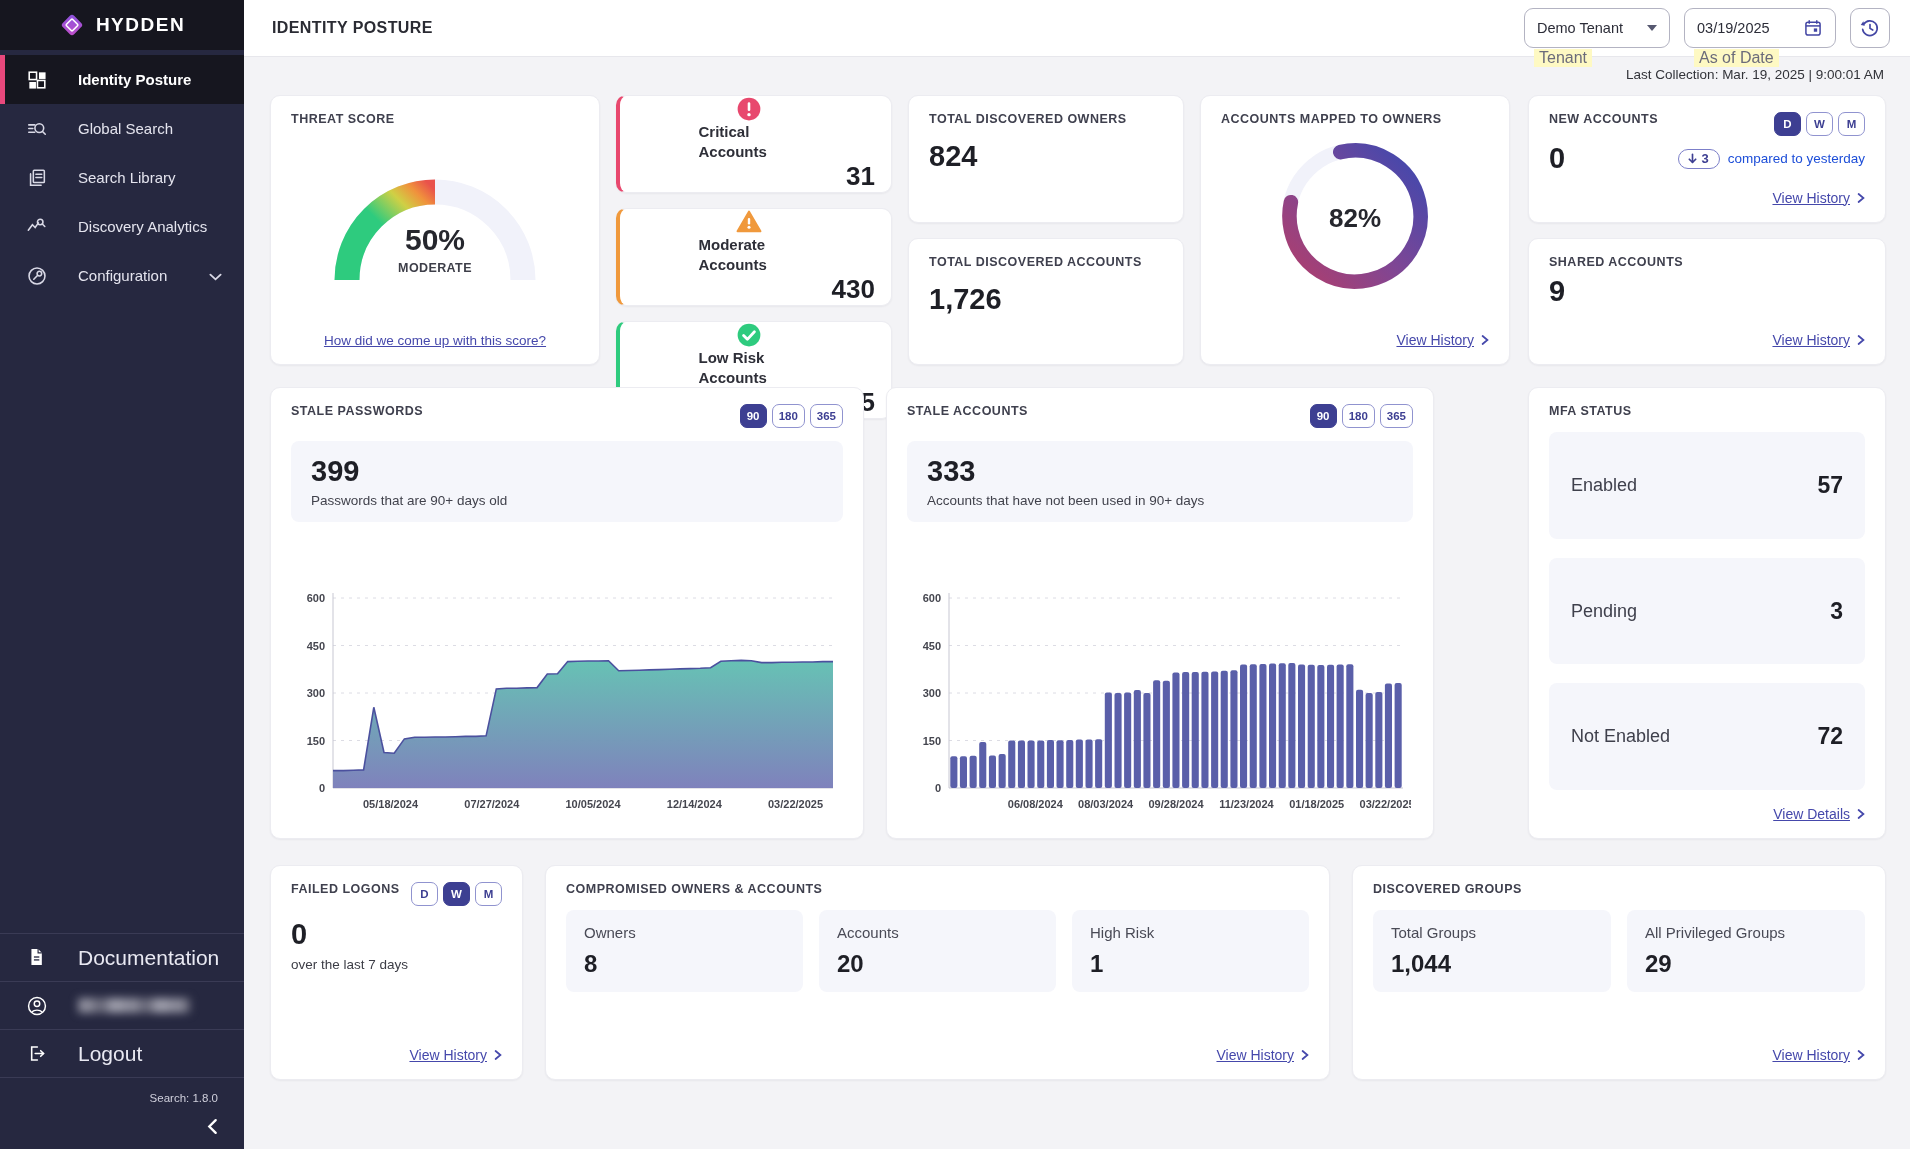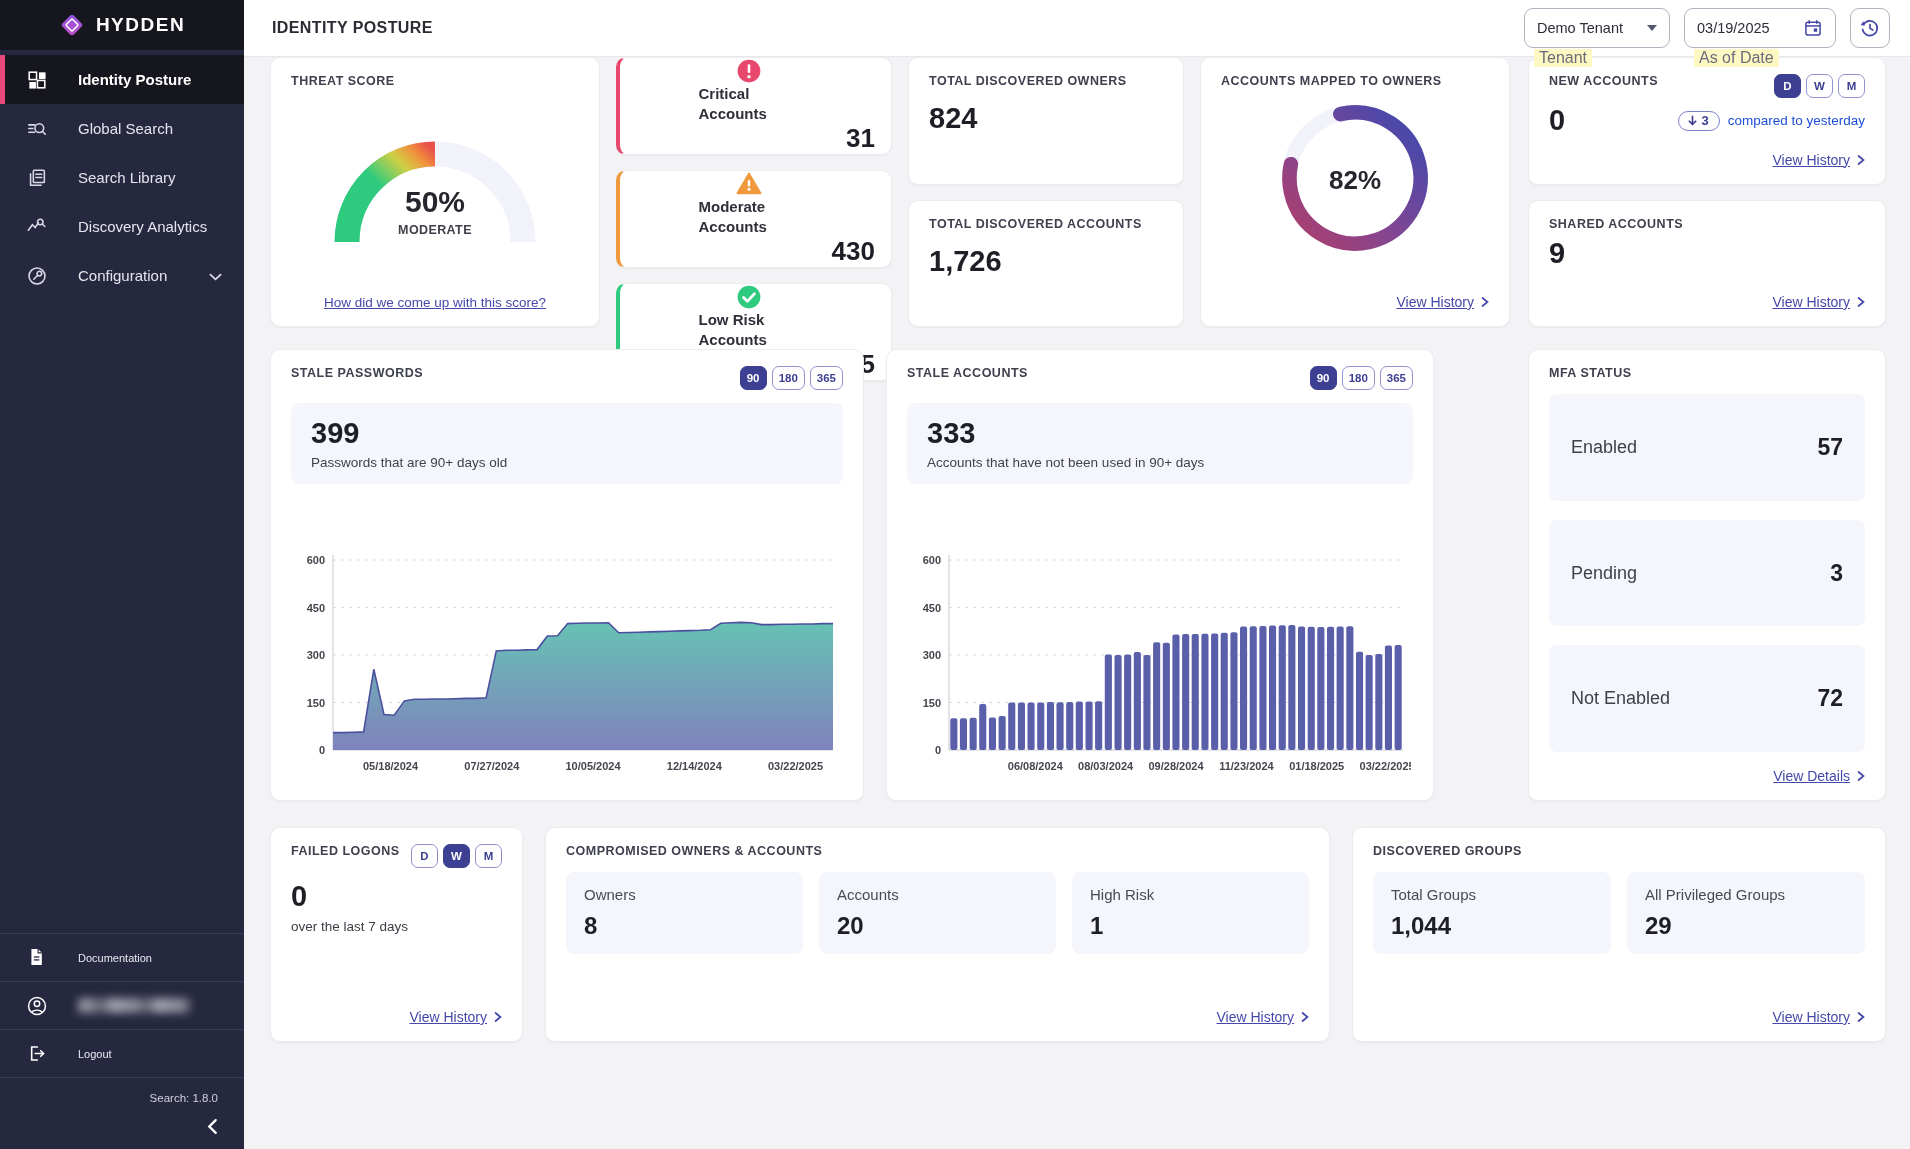--- a/index.html
+++ b/index.html
@@ -9,21 +9,21 @@
   
   .sidebar { width:244px; min-width:244px; background:#262840; color:#e9e9f2; display:flex; flex-direction:column; }
   .brand { height:50px; background:#16161f; display:flex; align-items:center; justify-content:center; gap:11px; }
   .brand-name { font-size:19px; font-weight:700; letter-spacing:1.5px; color:#fff; }
   .nav { margin-top:5px; }
   .nav-item { height:49px; display:flex; align-items:center; padding-left:26px; cursor:pointer; font-size:15px; color:#e4e4ee; }
   .nav-item .ic { width:22px; height:22px; display:flex; margin-right:30px; flex:none; }
   .nav-item.active { background:#16161f; border-left:5px solid #e8487c; padding-left:21px; font-weight:700; color:#fff; }
   .nav-item .caret { margin-left:auto; margin-right:22px; }
   .side-bottom { margin-top:auto; }
-  .side-row { height:48px; display:flex; align-items:center; padding-left:26px; border-top:1px solid #3a3b55; cursor:pointer; font-size:11px; }
+  .side-row { height:48px; display:flex; align-items:center; padding-left:26px; border-top:1px solid #3a3b55; cursor:pointer; font-size:21px; }
   .side-row .ic { width:22px; height:22px; margin-right:30px; flex:none; }
   .blurred { width:112px; height:15px; border-radius:2px;
      background:repeating-linear-gradient(90deg,#8d8d9b 0 15px,#6e6e7e 15px 30px,#9c9ca9 30px 45px);
      filter:blur(4px); }
   .version-row { text-align:right; padding:14px 26px 4px 0; font-size:11.5px; color:#cfcfdb; border-top:1px solid #3a3b55; }
   .collapse-row { display:flex; justify-content:flex-end; padding:10px 26px 14px 0; cursor:pointer; }
 
   
   .main { flex:1; display:flex; flex-direction:column; }
   .topbar { height:57px; background:#fff; border-bottom:1px solid #e7e7ec; display:flex; align-items:center; padding:0 22px 0 28px; }
@@ -257,20 +257,21 @@
         <svg viewBox="0 0 24 24" width="22" height="22" fill="none" stroke="#4346a4" stroke-width="1.8" stroke-linecap="round">
           <path d="M5.1,8 A8,8 0 1 1 4,13.5"></path>
             <polygon points="1.9,8.8 6.4,9.6 4.7,4.6" fill="#4346a4" stroke="none"></polygon>
           <polyline points="12,8.2 12,12.4 15,14.2"></polyline>
         </svg>
       </div>
     </div>
   </div>
 
   <div class="content">
+    <div class="last-collection">Last Collection: Mar. 19, 2025 | 9:00:01 AM</div>
 
     <div class="row row1">
       <div class="card threat">
         <div class="ctitle">THREAT SCORE</div>
         <div class="gauge-wrap">
           <svg width="210" height="112" viewBox="0 0 210 110">
             <defs>
                 <linearGradient id="gg" gradientUnits="userSpaceOnUse" x1="20" y1="104" x2="107" y2="16">
               <stop offset="0" stop-color="#2ecb7e"></stop>
                   <stop offset=".5" stop-color="#2ecb7e"></stop>

